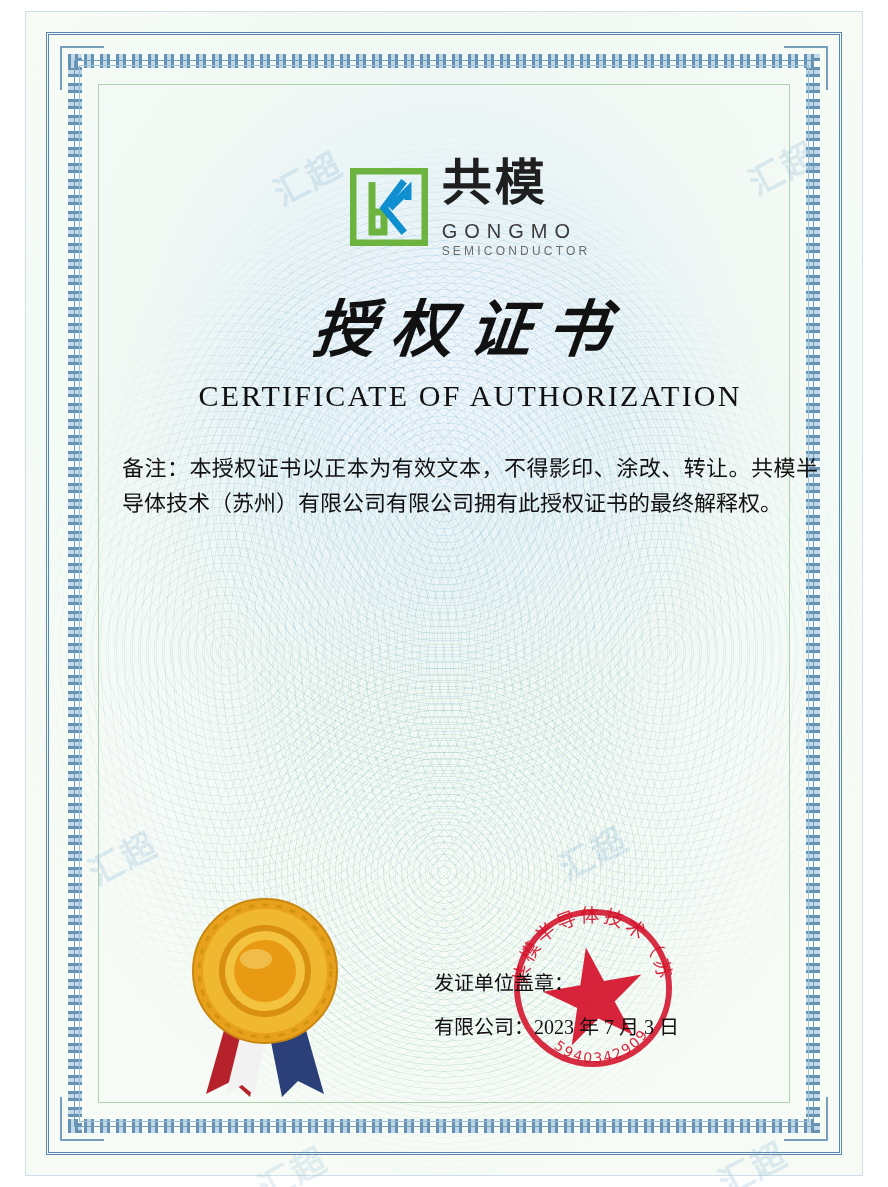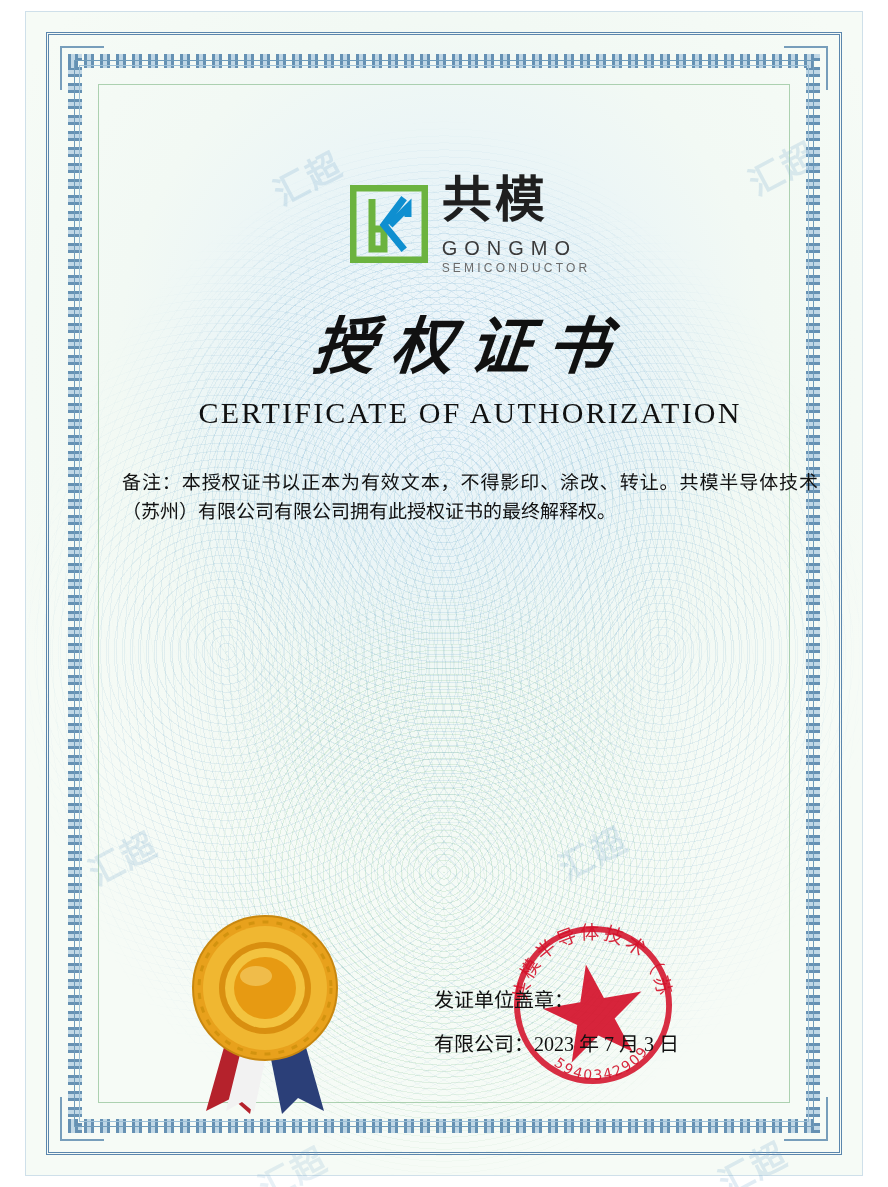--- a/index.html
+++ b/index.html
@@ -128,21 +128,21 @@
   .wm.b { left: 720px;  top: 130px; }
   .wm.c { left: 60px;   top: 820px; }
   .wm.d { left: 530px;  top: 815px; }
   .wm.e { left: 690px;  top: 1130px; }
   .wm.f { left: 230px;  top: 1135px; color: rgba(120,170,205,.18); }
 
   
   .content {
     position: absolute;
     left: 96px;
-    top: 104px;
+    top: 87px;
     width: 696px;
     bottom: 96px;
   }
 
   
   .logo-row {
     display: flex;
     align-items: center;
     justify-content: center;
     gap: 14px;
@@ -216,22 +216,22 @@
   
   .terms {
     margin-top: 38px;
     font-size: 18.5px;
     color: #111;
     line-height: 31px;
     font-family: "DejaVu Serif", serif;
   }
   .terms .note {
     margin-top: 0;
-    font-size: 19px;
-    line-height: 29px;
+    font-size: 22px;
+    line-height: 35px;
     text-align: justify;
   }
 
   
   .sign-area {
     position: absolute;
     left: 0;
     right: 0;
     top: 700px;
     height: 240px;

